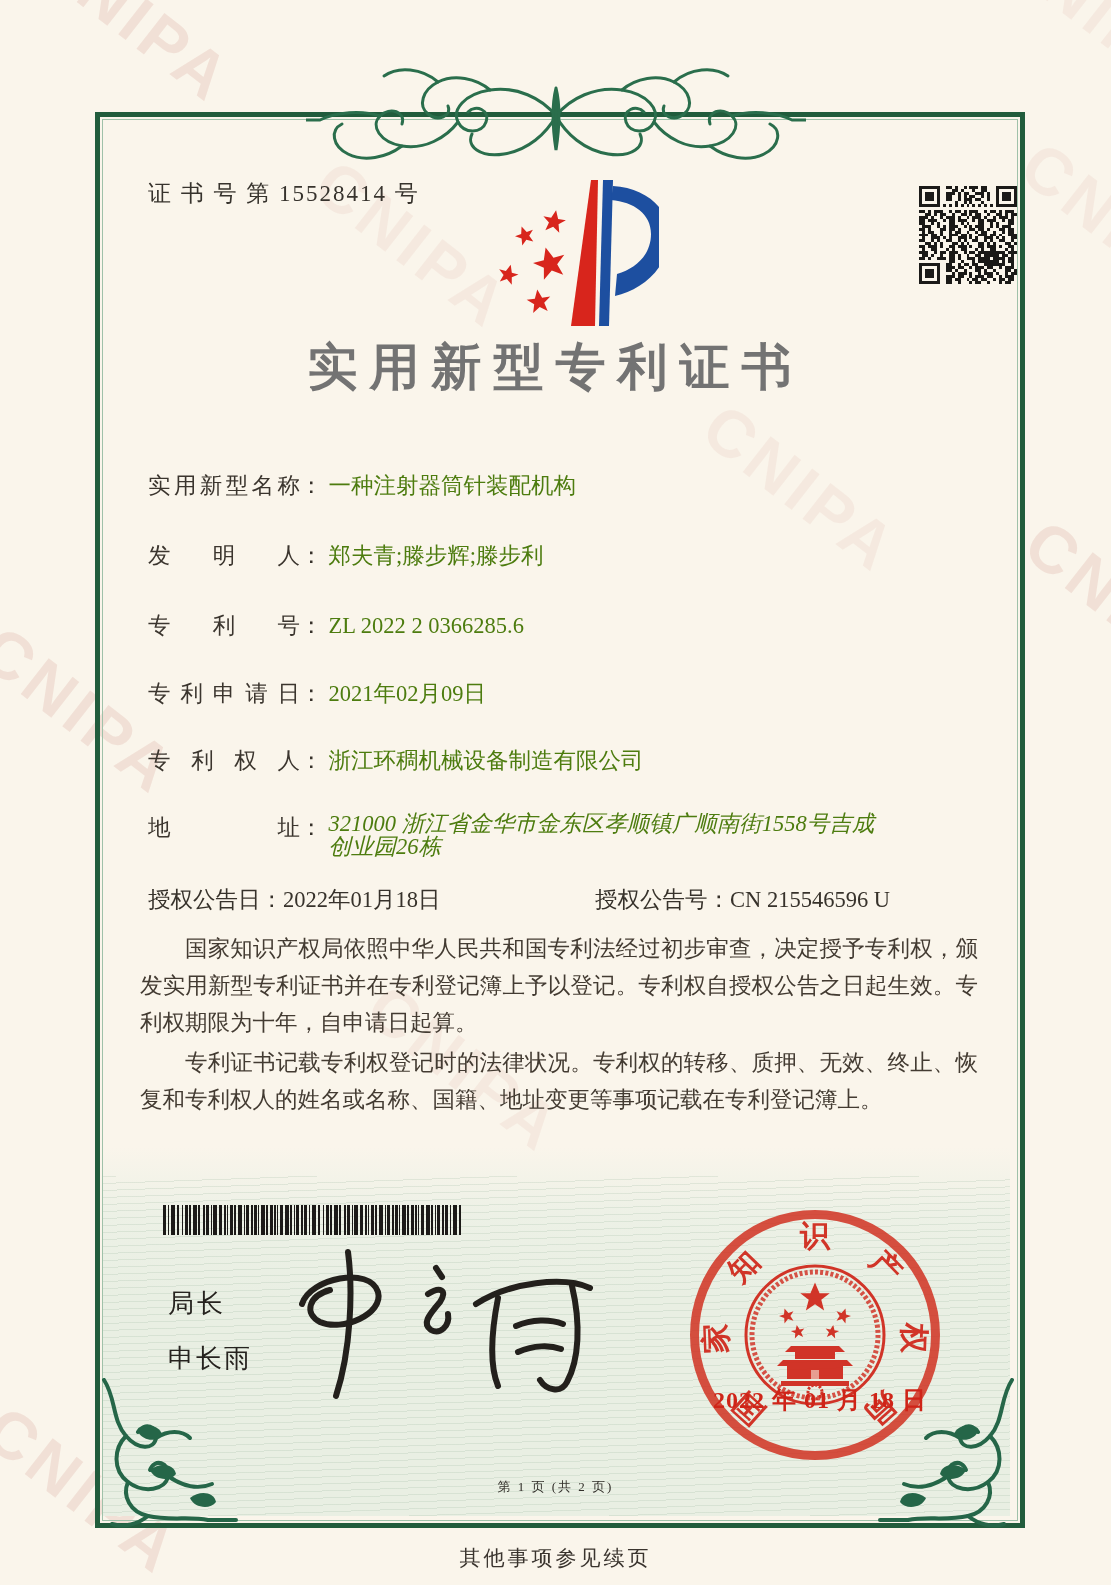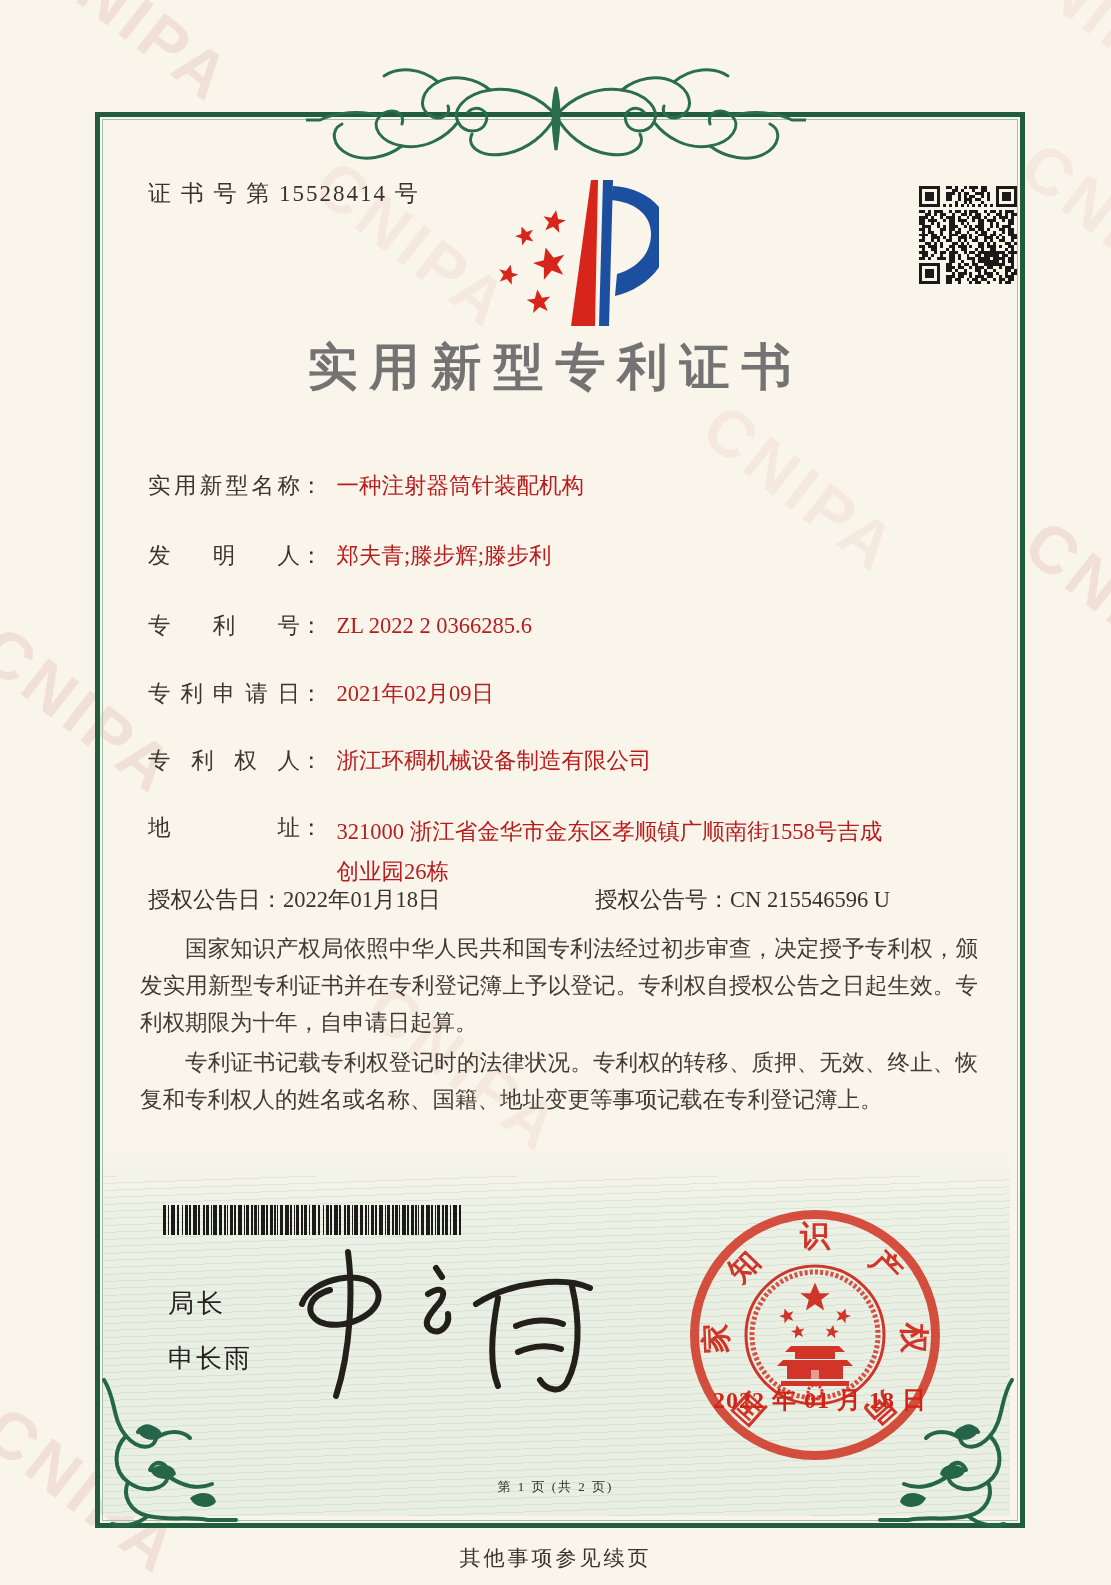--- a/index.html
+++ b/index.html
@@ -30,22 +30,22 @@
   .qr{position:absolute; left:919px; top:186px;}
   .title{
     position:absolute; left:0; top:334px; width:100%; text-align:center;
     font-size:50px; font-weight:700; letter-spacing:12px; color:#737373;
   }
   
   .fields{position:absolute; left:148px; top:470px; width:740px; font-size:22.5px;}
   .row{position:absolute; left:0; white-space:nowrap;}
   .row .label{display:inline-block; width:152px; text-align:justify; text-align-last:justify; color:#3b352e;}
   .row .colon{display:inline-block;}
-  .row .value{margin-left:14px; color:#b91c1c;}
-  .row .value.addr{display:inline-block; width:562px; white-space:normal; line-height:40px; vertical-align:top;}
+  .row .value{margin-left:6px; color:#4d7c0f;}
+  .row .value.addr{display:inline-block; width:562px; white-space:normal; line-height:23px; vertical-align:top;font-style:italic;}
   .row.r0{top:0;} .row.r1{top:70px;} .row.r2{top:140px;} .row.r3{top:208px;}
   .row.r4{top:275px;} .row.r5{top:342px;} .row.r6{top:414px;}
   .grant-no-part{position:absolute; left:447px; top:0; white-space:nowrap;}
   
   .paras{position:absolute; left:140px; top:930px; width:838px;
     font-size:22.5px; line-height:37px; text-align:justify; color:#433b32;}
   .paras p{margin:0 0 3px 0; text-indent:2em;}
   
   .waves{position:absolute; left:102px; top:1146px; width:908px; height:370px;
     background:linear-gradient(180deg, rgba(234,240,229,0) 0, rgba(234,240,229,.85) 70px, #e9efe3 150px);}

